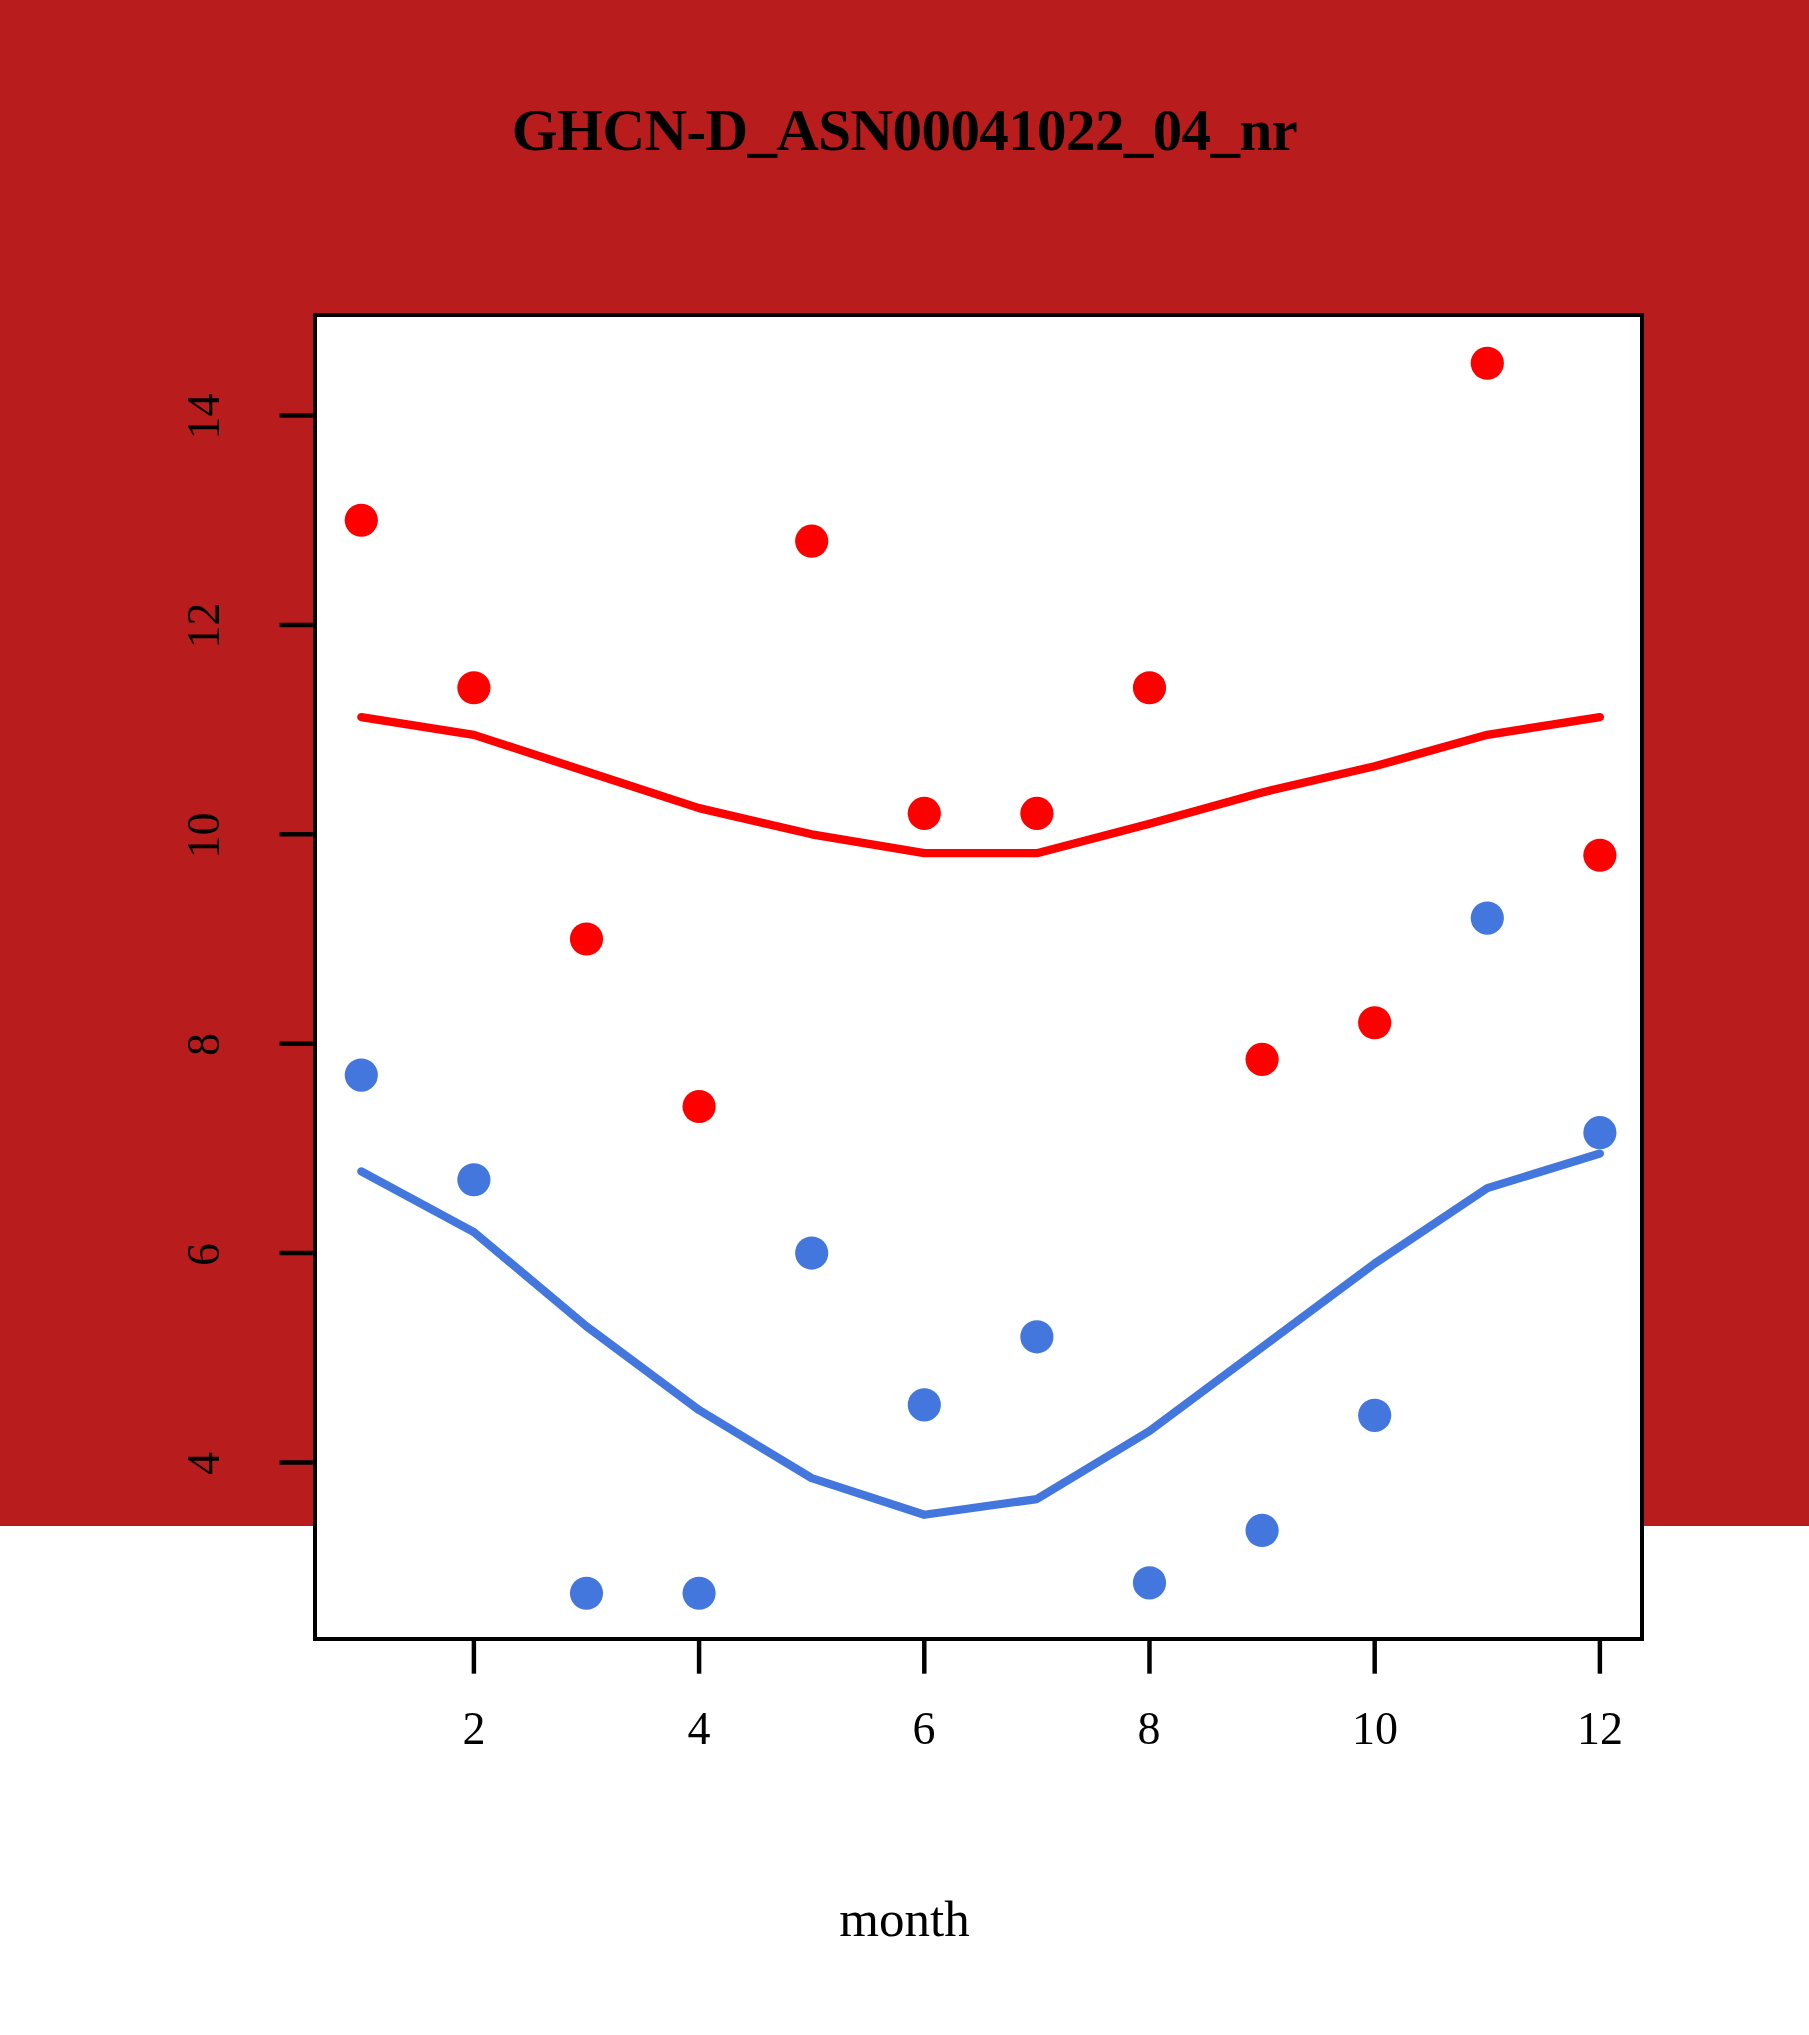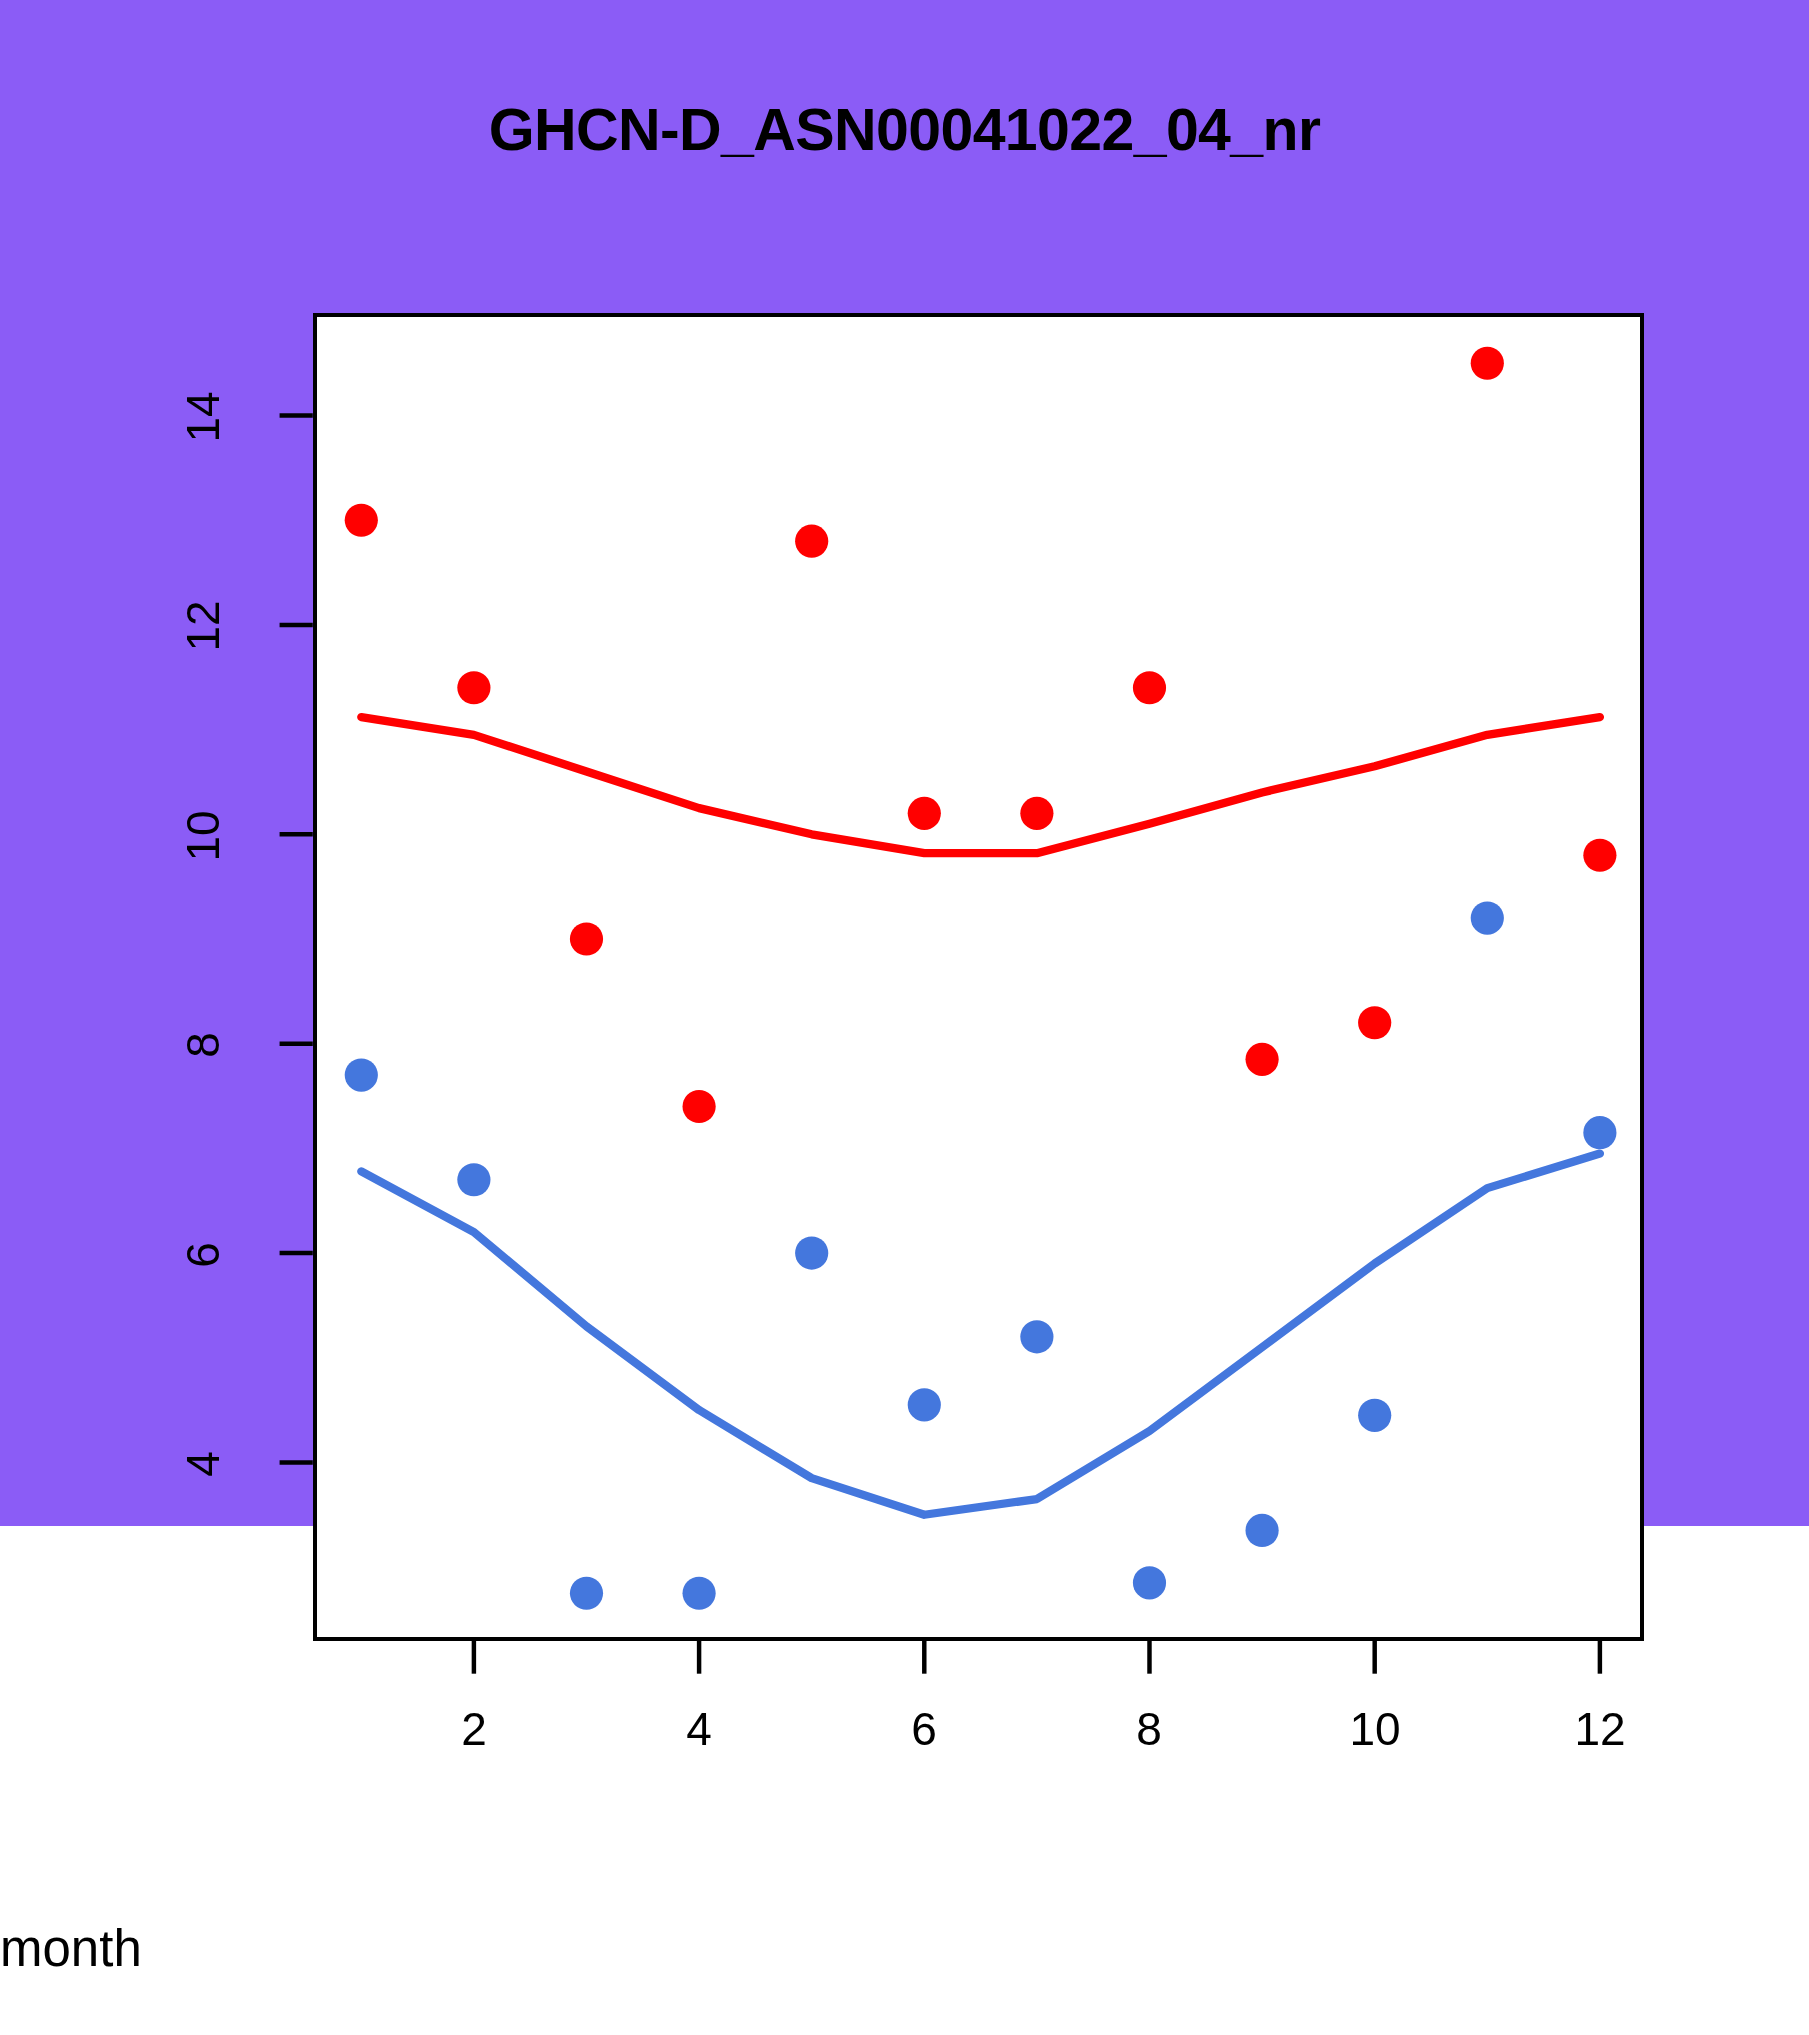--- a/index.html
+++ b/index.html
@@ -1,17 +1,17 @@
 <!DOCTYPE html>
 <html style="font-size:10.2px"><head>
 <meta charset="utf-8">
 <style>
   html,body{margin:0;padding:0;background:#ffffff;}
   body{width:1809px;height:2035px;font-family:"Liberation Sans",sans-serif;overflow:hidden;}
-  #root{position:relative;width:1809px;height:1526px;background:#8b5cf6;}
+  #root{position:relative;width:1809px;height:1526px;background:#b91c1c;font-family:Liberation Serif, serif;}
 
   #chart-title{
     position:absolute; left:0; top:96px; width:1809px;
     text-align:center; font-weight:bold; font-size:59px;
     color:#000; letter-spacing:-0.6px; white-space:nowrap;
   }
 
   
   #plot-box{
     position:absolute; left:313px; top:313px;
@@ -26,21 +26,21 @@
   }
   .ytick-label{
     transform-origin:center center;
     transform:rotate(-90deg);
     text-align:center;
   }
   .xtick-label{ text-align:center; }
 
   #x-axis-title{
     position:absolute; left:0; top:1890px; width:1809px;
-    text-align:left; font-size:51px; color:#000;margin-top:29px;
+    text-align:center; font-size:51px; color:#000;
   }
 </style>
 </head>
 <body>
 
 <div id="root">
 
   <div id="chart-title">GHCN-D_ASN00041022_04_nr</div>
 
   <div id="plot-box"></div>

